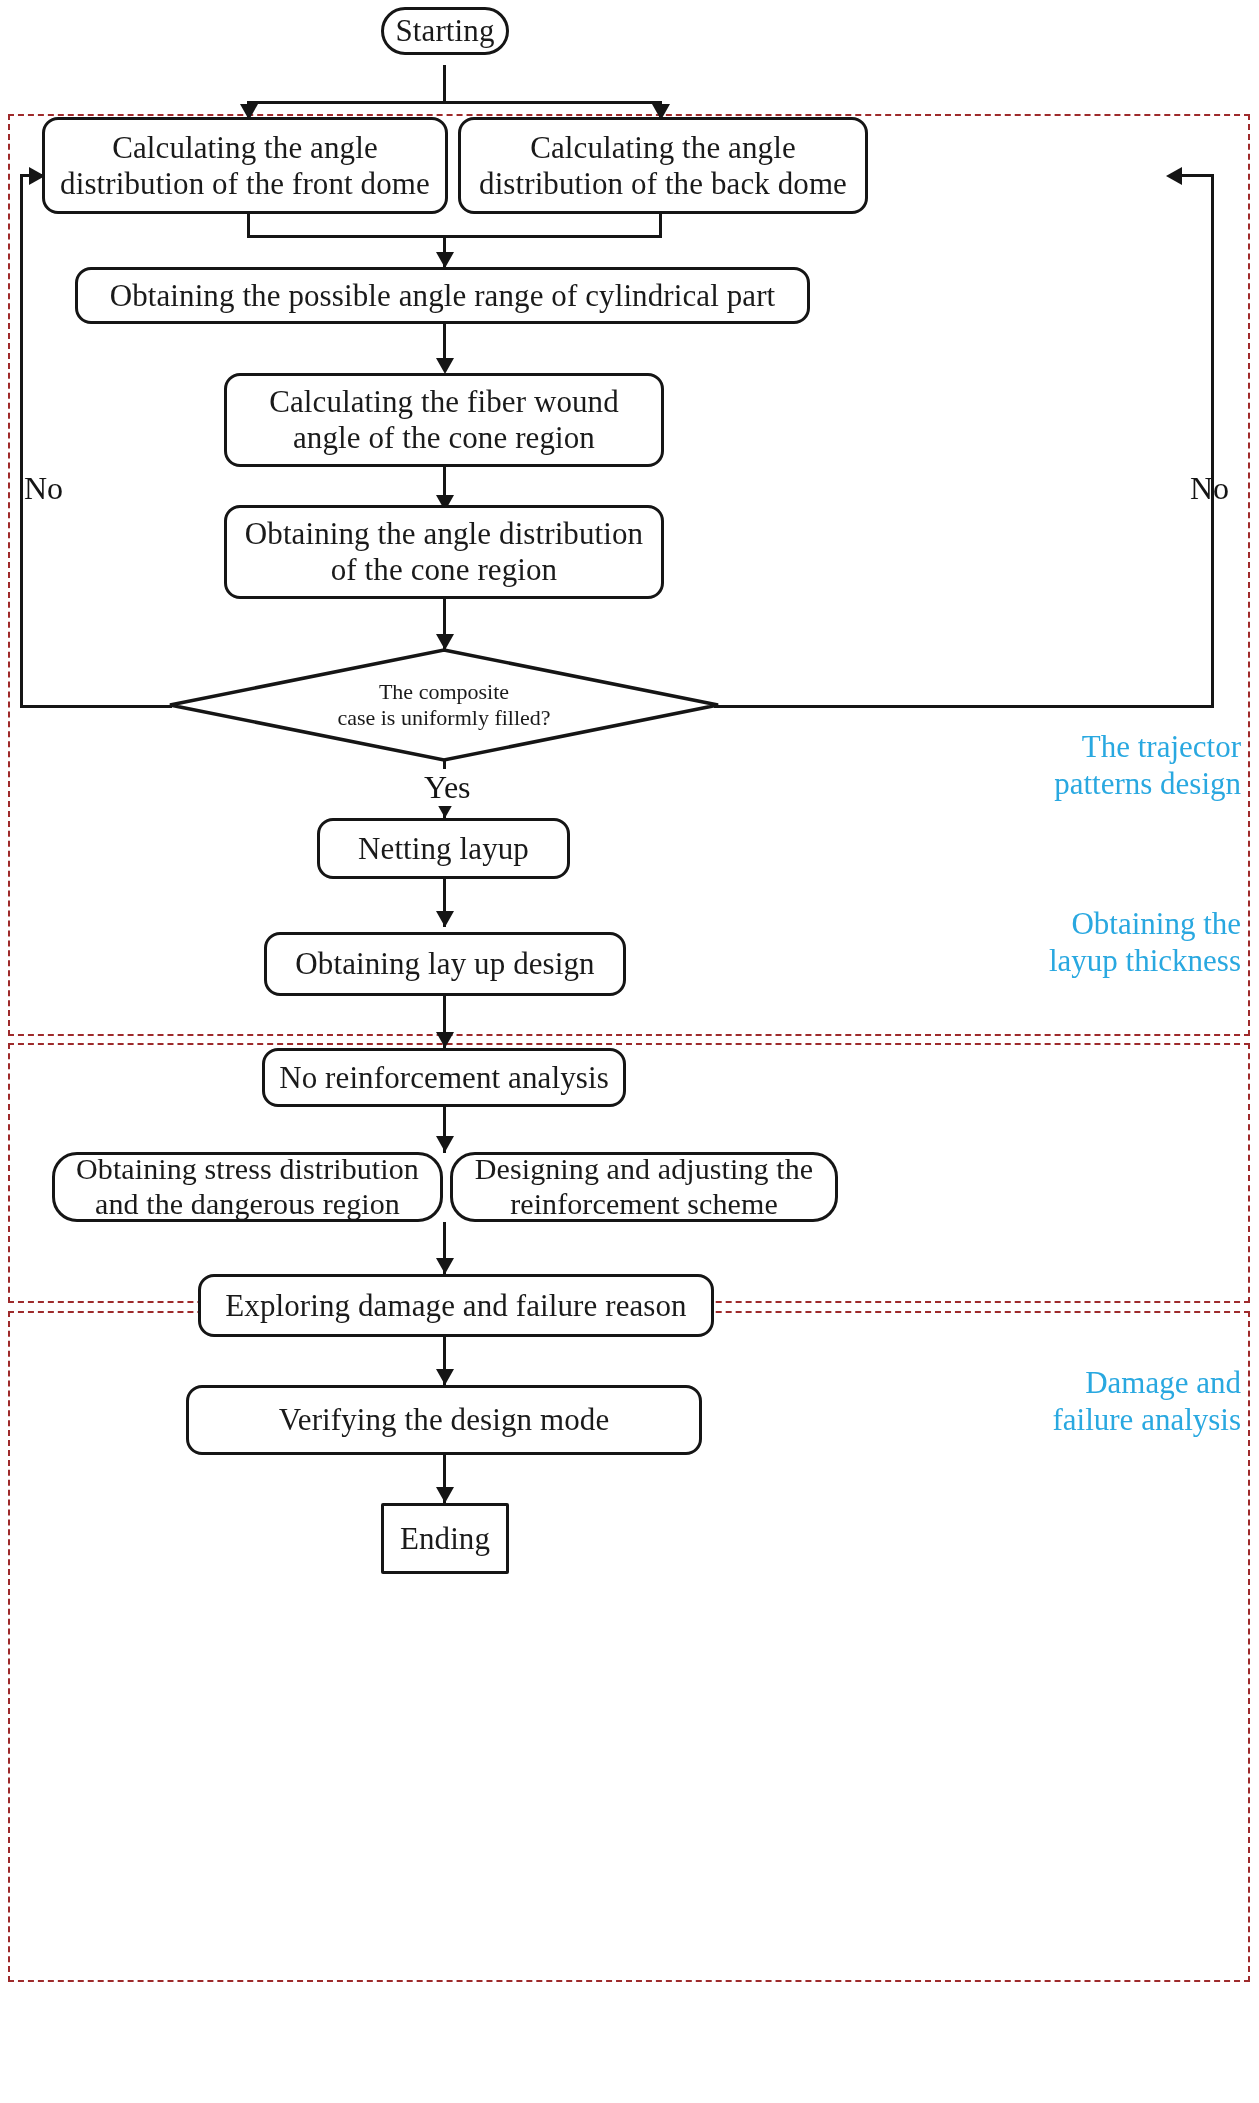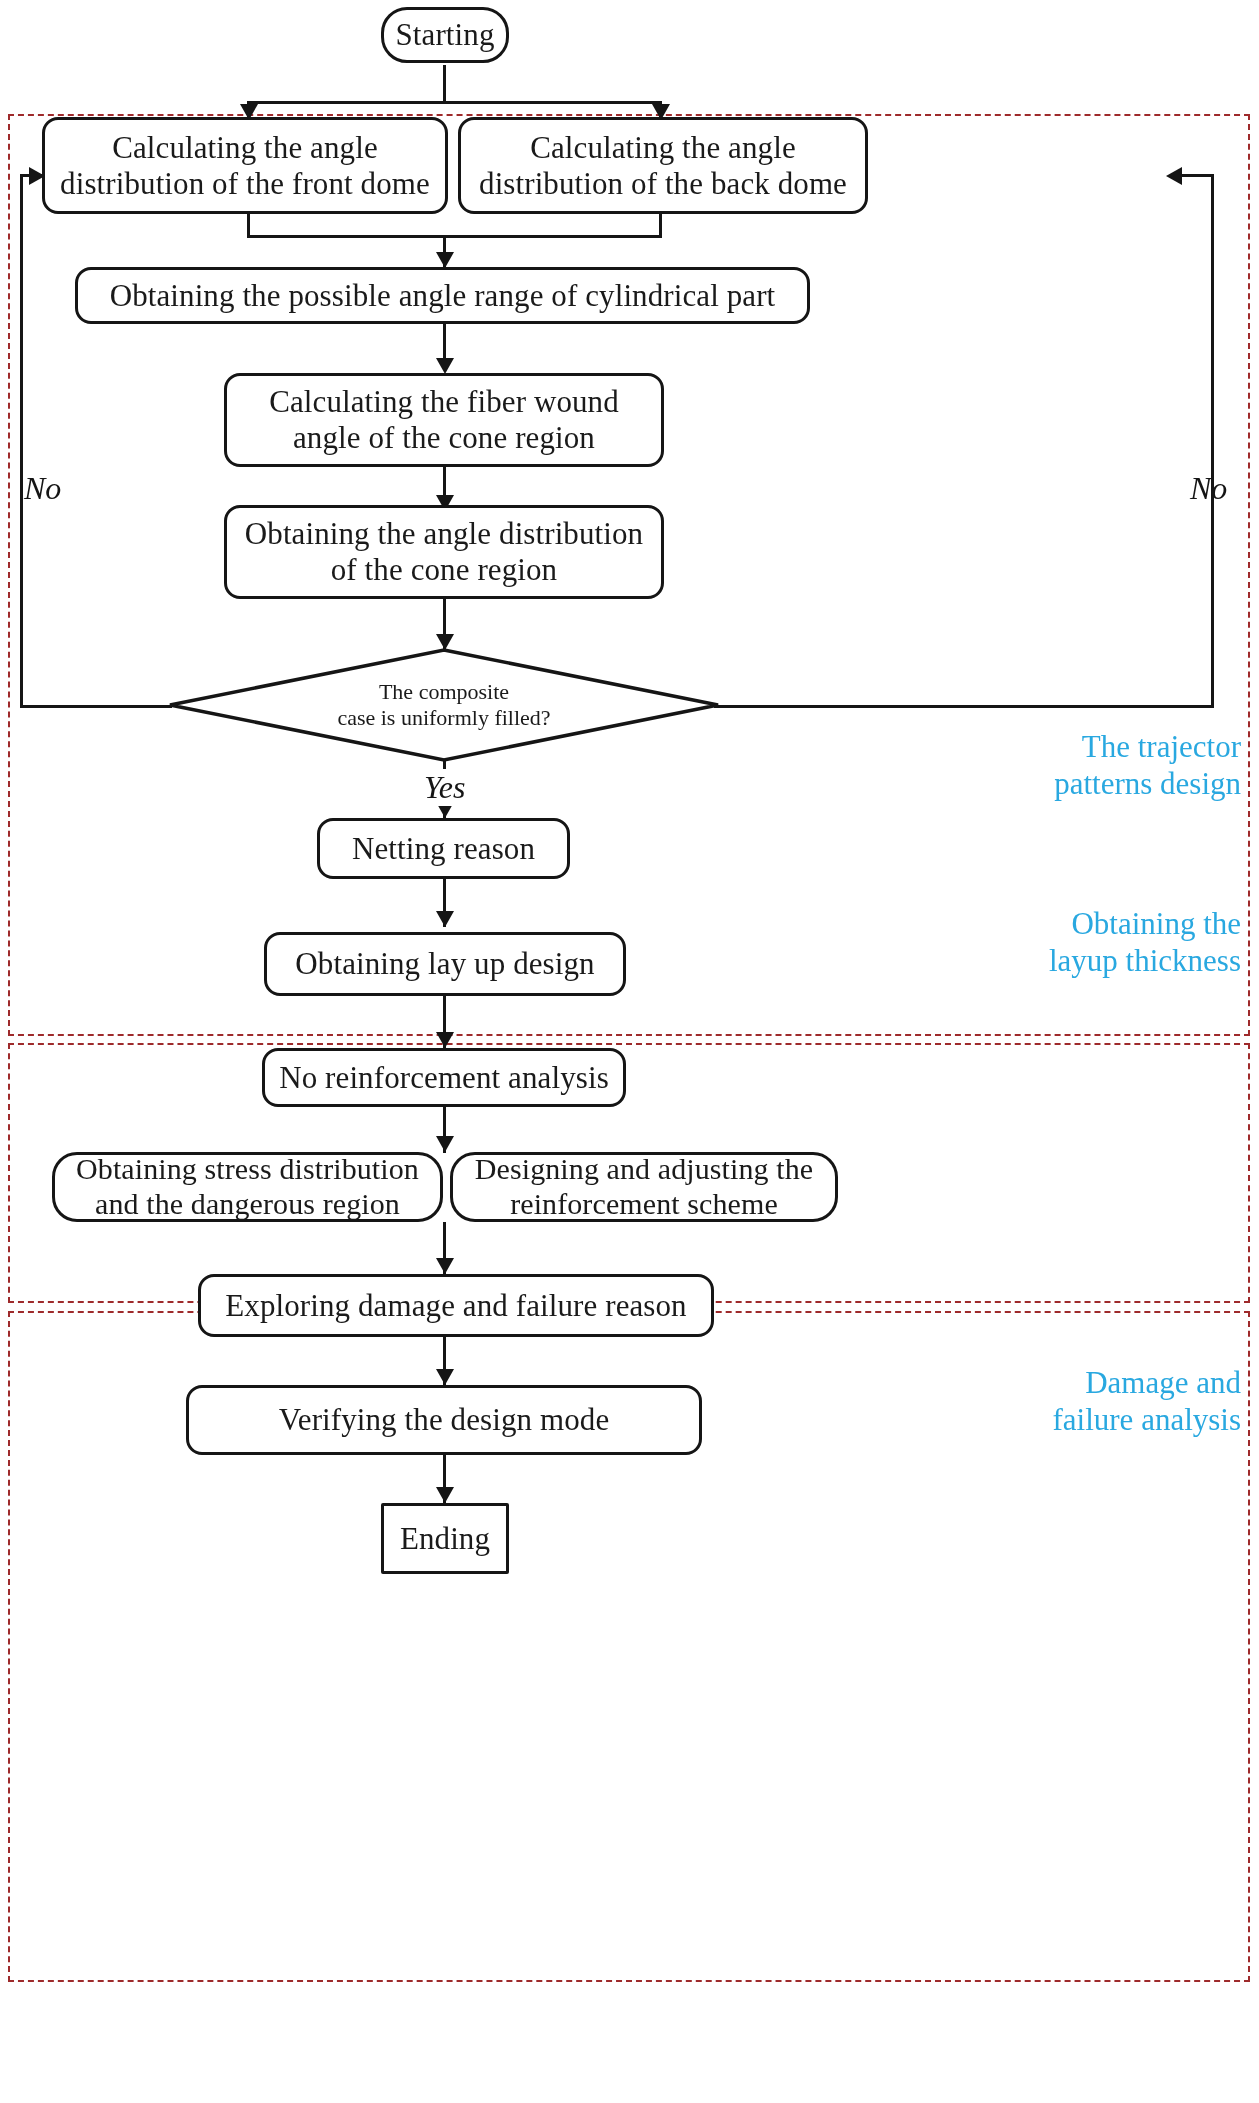--- a/index.html
+++ b/index.html
@@ -73,21 +73,20 @@
     z-index:1;
     pointer-events:none;
   }
   
   .edge-label{
     position:absolute;
     font-size:32px;
     color:#151515;
     z-index:7;
     white-space:nowrap;
-    font-style:italic;
   }
   
   .group-caption{
     position:absolute;
     font-size:31px;
     line-height:1.18;
     color:#29a8e0;
     text-align:right;
     z-index:7;
     white-space:pre-line;
@@ -148,21 +147,21 @@
 
   <div class="vline" style="left:443px;top:1222px;height:52px;"></div>
   <div class="arrow" style="left:436px;top:1258px;"></div>
 
   <div class="vline" style="left:443px;top:1337px;height:48px;"></div>
   <div class="arrow" style="left:436px;top:1369px;"></div>
 
   <div class="vline" style="left:443px;top:1455px;height:48px;"></div>
   <div class="arrow" style="left:436px;top:1487px;"></div>
 
-  <div class="node" style="left:381px;top:7px;width:128px;height:56px;border-radius:26px;">
+  <div class="node" style="left:381px;top:7px;width:128px;height:48px;border-radius:26px;">
     <span>Starting</span>
   </div>
 
   <div class="node" style="left:42px;top:117px;width:406px;height:97px;">
     <span>Calculating the angle<br>distribution of the front dome</span>
   </div>
 
   <div class="node" style="left:458px;top:117px;width:410px;height:97px;">
     <span>Calculating the angle<br>distribution of the back dome</span>
   </div>
@@ -180,21 +179,21 @@
   </div>
 
   <div class="diamond-wrap" style="left:168px;top:648px;width:552px;height:114px;">
     <svg width="552" height="114" viewBox="0 0 552 114">
       <polygon points="276,2 550,57 276,112 2,57" fill="#ffffff" stroke="#151515" stroke-width="3.5" stroke-linejoin="miter"></polygon>
     </svg>
     <div class="diamond-label">The composite<br>case is uniformly filled?</div>
   </div>
 
   <div class="node" style="left:317px;top:818px;width:253px;height:61px;">
-    <span>Netting reason</span>
+    <span>Netting layup</span>
   </div>
 
   <div class="node" style="left:264px;top:932px;width:362px;height:64px;">
     <span>Obtaining lay up design</span>
   </div>
 
   <div class="node" style="left:262px;top:1048px;width:364px;height:59px;">
     <span>No reinforcement analysis</span>
   </div>
 

